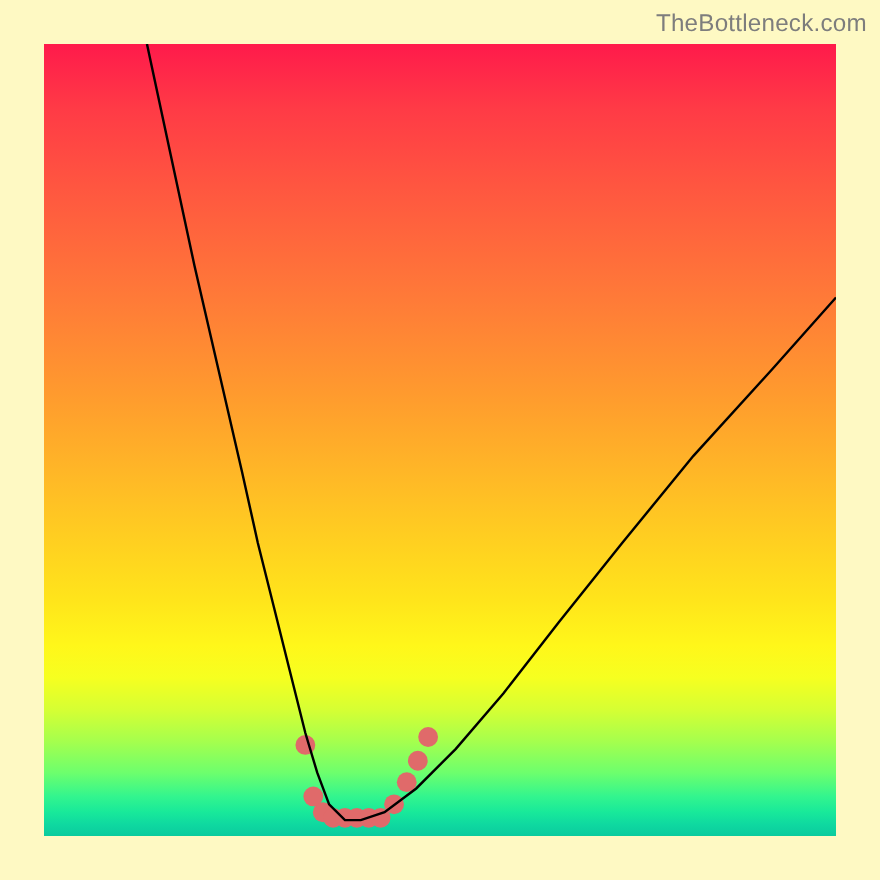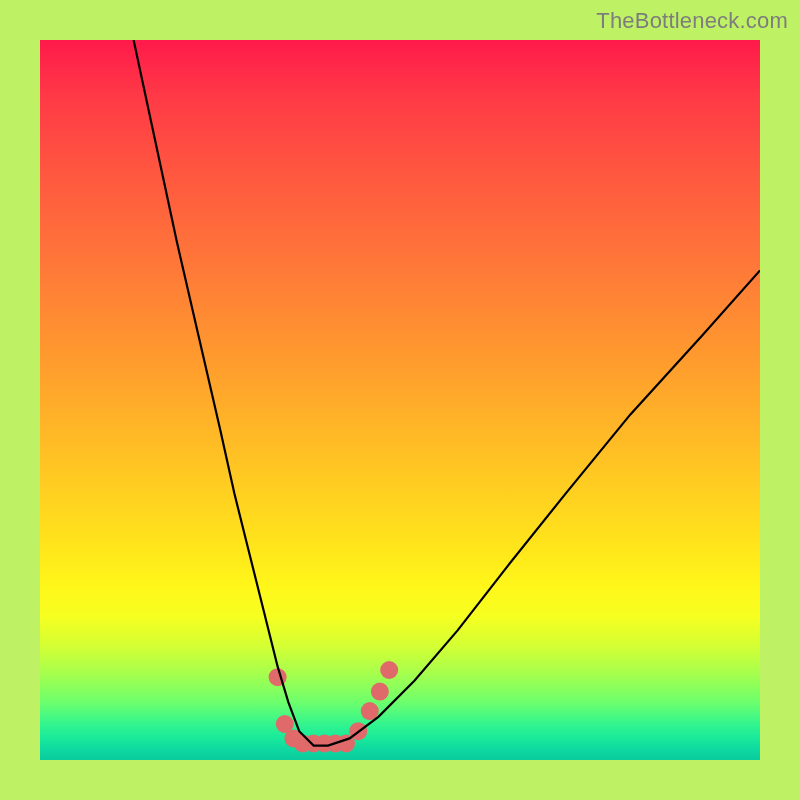--- a/index.html
+++ b/index.html
@@ -10,21 +10,21 @@
     background: #000;
     overflow: hidden;
     font-family: Arial, Helvetica, sans-serif;
   }
   .frame {
     position: absolute;
     left: 0;
     top: 0;
     width: 800px;
     height: 800px;
-    background: #bef264;
+    background: #fef9c3;
   }
   .plot-area {
     position: absolute;
     left: 40px;
     top: 40px;
     width: 720px;
     height: 720px;
     background: linear-gradient(to bottom,
       #ff1a4b 0%,
       #ff3a46 8%,

